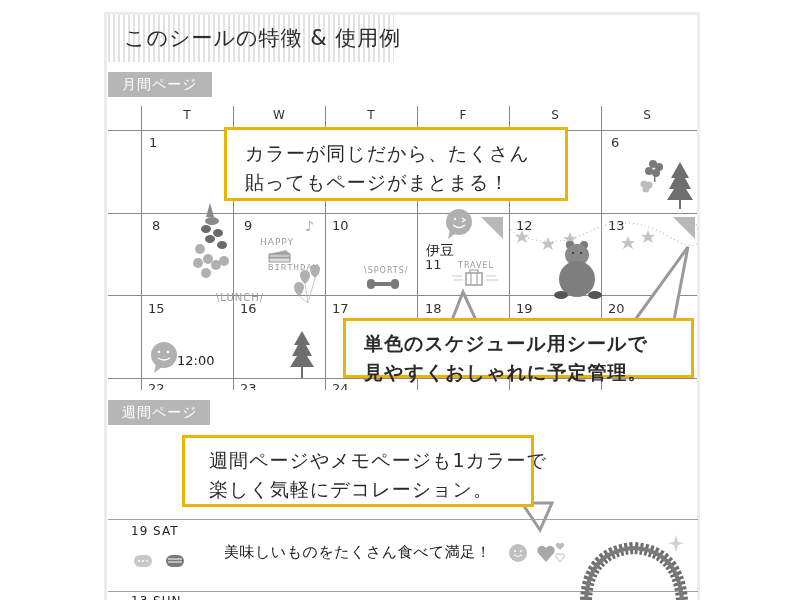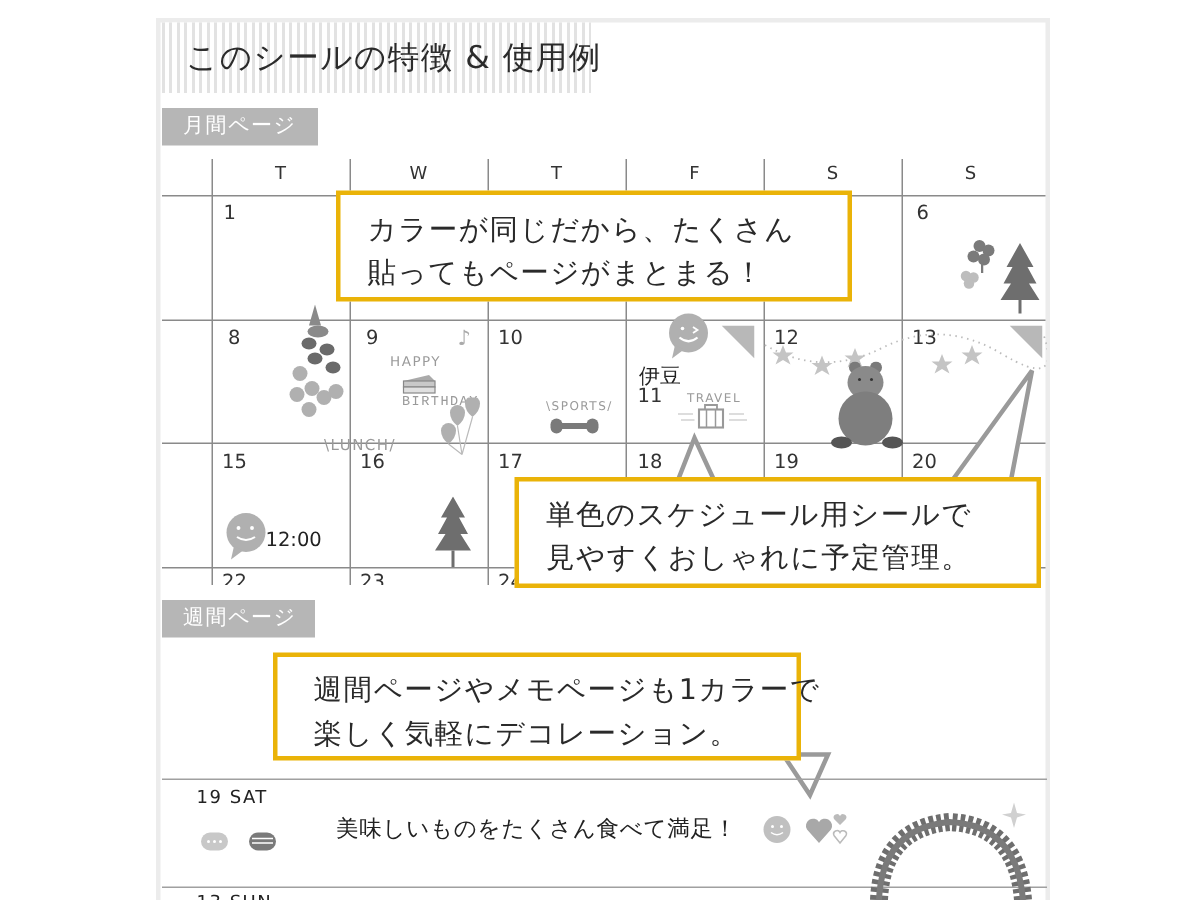--- a/index.html
+++ b/index.html
@@ -204,21 +204,21 @@
 
 <div class="callout" style="left:224px;top:127px;width:344px;height:74px;padding:9px 0 0 18px;">
   <span class="line">カラーが同じだから、たくさん</span>
   <span class="line">貼ってもページがまとまる！</span>
 </div>
 
 <svg class="tail" style="left:440px;top:240px;" width="260" height="84">
   <polygon points="12,80 23,52 36,80" fill="#fff" stroke="#9a9a9a" stroke-width="3"></polygon>
   <polygon points="195,80 248,7 234,80" fill="#fff" stroke="#9a9a9a" stroke-width="3"></polygon>
 </svg>
-<div class="callout" style="left:343px;top:318px;width:351px;height:74px;padding:8px 0 0 18px;">
+<div class="callout" style="left:343px;top:318px;width:351px;height:60px;padding:8px 0 0 18px;font-weight:bold;">
   <span class="line">単色のスケジュール用シールで</span>
   <span class="line">見やすくおしゃれに予定管理。</span>
 </div>
 
 <div class="section-label" style="left:108px;top:400px;width:102px;height:25px;">週間ページ</div>
 
 <svg class="tail" style="left:520px;top:500px;" width="40" height="34">
   <polygon points="2,3 20,30 32,3" fill="#fff" stroke="#9a9a9a" stroke-width="3"></polygon>
 </svg>
 <div class="callout" style="left:182px;top:435px;width:352px;height:72px;padding:8px 0 0 24px;">

